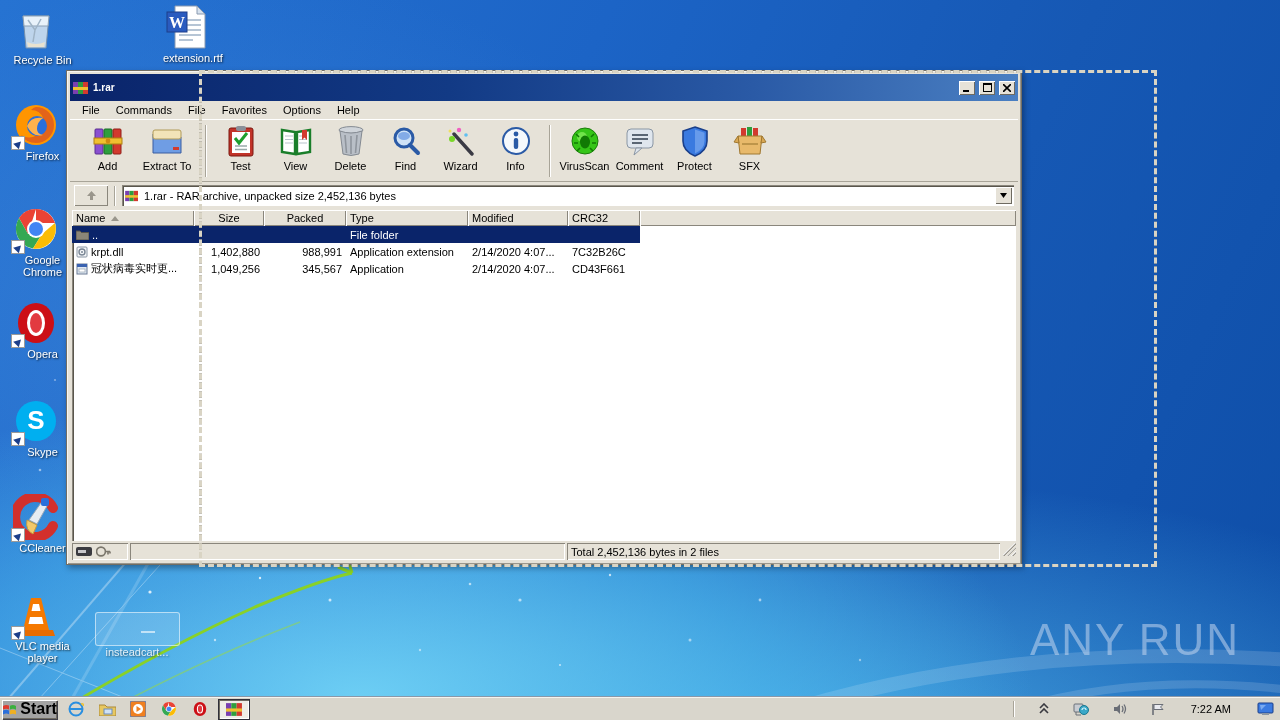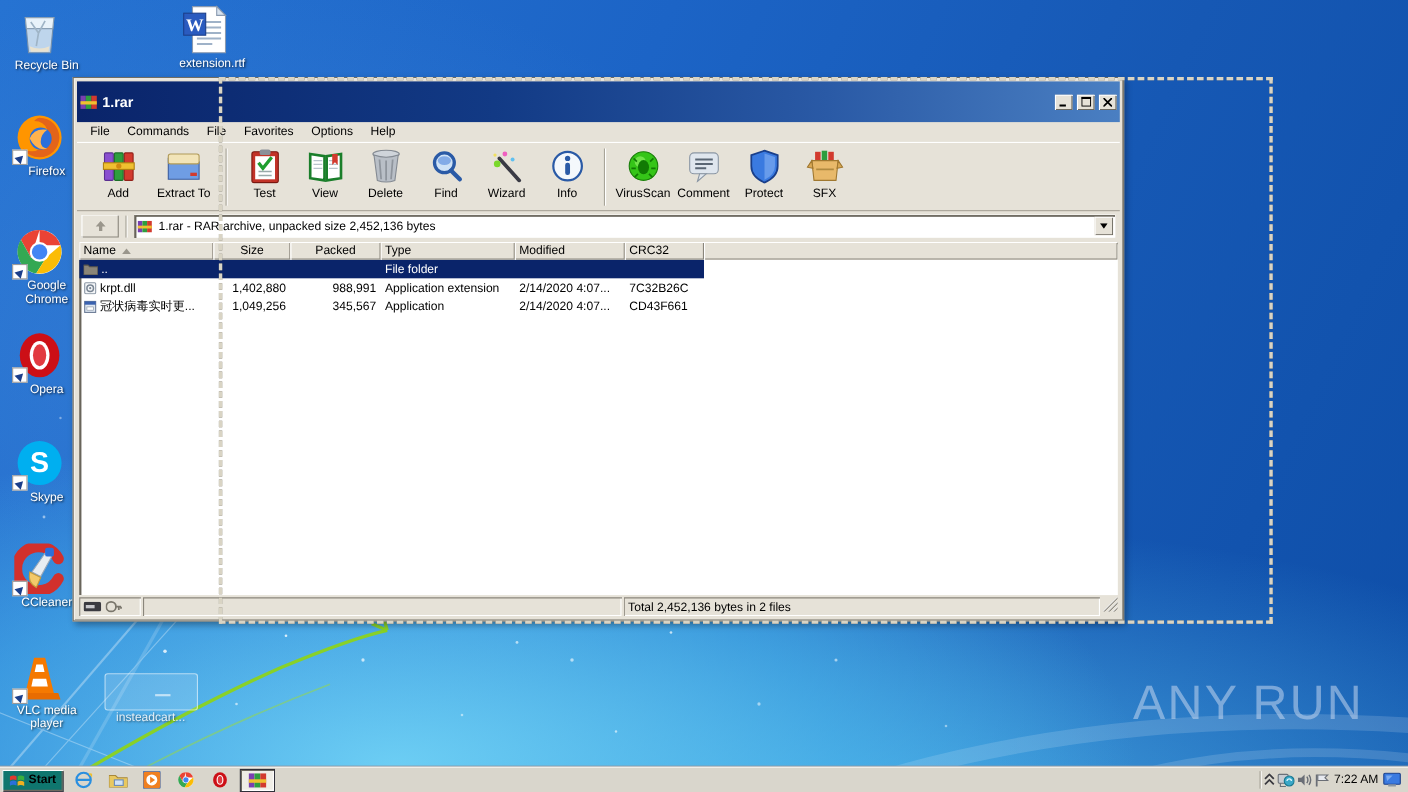--- a/index.html
+++ b/index.html
@@ -46,23 +46,23 @@
   
   .raised { background:#e6e2d8; box-shadow:inset 1px 1px 0 #ffffff, inset -1px -1px 0 #8a867c; }
 
   #winrar {
     position:absolute; left:66px; top:70px; width:956px; height:495px;
     background:#e6e2d8; border:1px solid #716d63;
     box-shadow:inset 1px 1px 0 #f7f6f2, inset -1px -1px 0 #9a968c, 2px 3px 6px rgba(0,0,10,.35);
     padding:3px; display:flex; flex-direction:column;
   }
   #titlebar {
-    height:37px; display:flex; align-items:center; padding:0 3px; gap:4px;
+    height:27px; display:flex; align-items:center; padding:0 3px; gap:4px;
     background:linear-gradient(90deg,#0a246a 0%,#123a85 40%,#2a5aa6 72%,#4a7fc2 100%);
-    color:#fff; font-weight:bold; font-size:13px;
+    color:#fff; font-weight:bold; font-size:10px;
   }
   .tb-btn {
     width:16px; height:14px; background:#e6e2d8; color:#000;
     box-shadow:inset 1px 1px 0 #fff, inset -1px -1px 0 #6e6a60;
     display:flex; align-items:center; justify-content:center;
   }
   #titlebar .spacer { flex:1; }
   #menubar { height:18px; display:flex; align-items:center; padding-left:4px; }
   #menubar .menu-item { padding:2px 8px; }
   #toolbar {
@@ -116,29 +116,29 @@
   }
 
   
   #taskbar {
     position:absolute; left:0; bottom:0; width:1280px; height:23px;
     background:#d9d6cc; border-top:1px solid #f5f4ef;
     box-shadow:0 -1px 0 #8a98a8; display:flex; align-items:center; z-index:60;
   }
   #start-btn {
     margin-left:2px; width:55px; height:19px; display:flex; align-items:center; justify-content:center; gap:3px;
-    background:#0f766e; box-shadow:inset 1px 1px 0 #fff, inset -1px -1px 0 #6e6a60, 1px 1px 0 #40404a;
-    font-weight:bold; font-size:11px; color:#000;
+    background:#a3a3a3; box-shadow:inset 1px 1px 0 #fff, inset -1px -1px 0 #6e6a60, 1px 1px 0 #40404a;
+    font-weight:bold; font-size:16px; color:#000;
   }
   .ql-icon { width:18px; height:18px; display:flex; align-items:center; justify-content:center; }
   #task-winrar {
     width:30px; height:19px; display:flex; align-items:center; justify-content:center;
     background:#efede6; box-shadow:inset 1px 1px 0 #6e6a60, inset -1px -1px 0 #fff, 0 0 0 1px #30303a;
   }
-  #systray { margin-left:auto; display:flex; align-items:center; gap:2px; padding-right:6px; height:100%; }
+  #systray { margin-left:auto; display:flex; align-items:center; gap:24px; padding-right:6px; height:100%; }
   #tray-sep { width:2px; height:16px; border-left:1px solid #a8a498; border-right:1px solid #fff; }
   #clock { font-size:11px; padding:0 2px; }
 
   svg { display:block; }
 </style>
 </head>
 <body>
 
 <div id="desktop">
   <svg class="wallpaper-art" width="1280" height="720" viewBox="0 0 1280 720">

